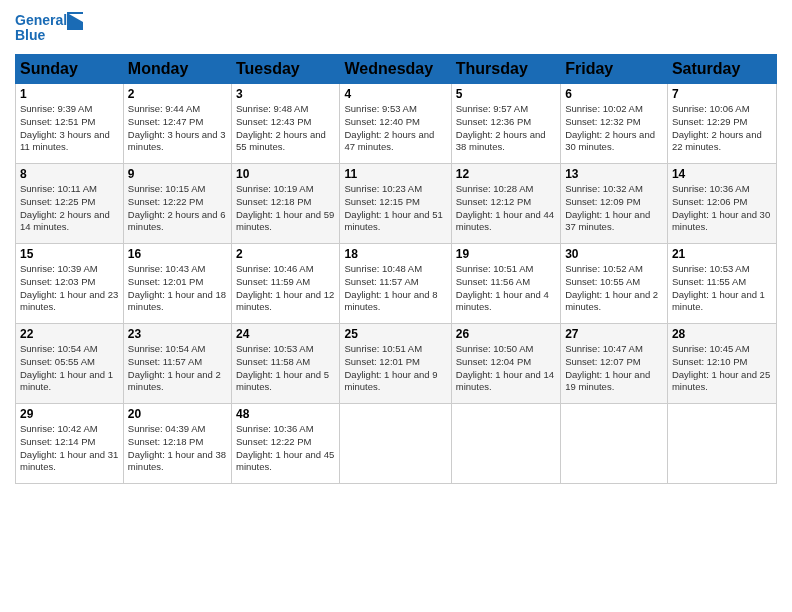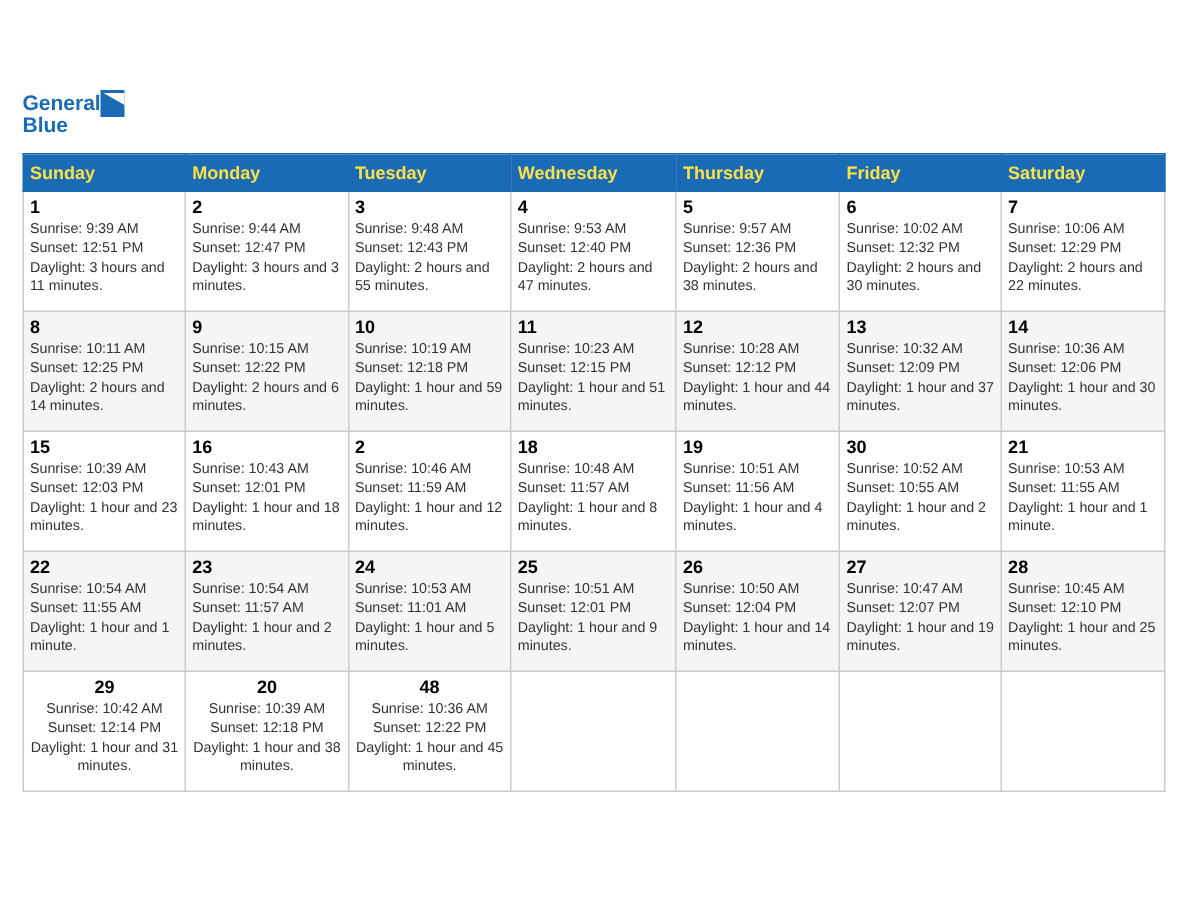--- a/index.html
+++ b/index.html
@@ -6,21 +6,20 @@
     body {
       font-family: Arial, sans-serif;
       background: #fff;
       width: 792px;
       height: 612px;
       overflow: hidden;
     }
     .container {
       width: 792px;
       padding: 10px 15px 5px 15px;
-      margin-top: 48px;
     }
     .header-row {
       display: flex;
       justify-content: space-between;
       align-items: flex-start;
       margin-bottom: 8px;
     }
     .logo {
       display: flex;
       align-items: center;
@@ -38,24 +37,24 @@
       font-size: 14px;
       color: #555;
     }
     .calendar {
       width: 100%;
       border-collapse: collapse;
       font-size: 10px;
     }
     .calendar thead th {
       background: #1a6bb5;
-      color: #fde047;
+      color: #000000;
       padding: 5px 4px;
       text-align: left;
-      font-size: 12px;
+      font-size: 16px;
       font-weight: bold;
       border: 1px solid #1a6bb5;
     }
     .calendar tbody td {
       border: 1px solid #ccc;
       vertical-align: top;
       padding: 3px 4px;
       width: 113px;
       height: 80px;
       background: #fff;
@@ -72,21 +71,20 @@
     .day-info {
       font-size: 9.5px;
       color: #333;
       line-height: 1.35;
     }
     .empty {
       background: #fff !important;
     }
     .last-row td {
       height: 65px;
-      text-align: center;
     }
   </style>
 </head>
 <body>
 
 <div class="container">
   <div class="header-row">
     <div class="logo">
         <svg width="70" height="36" viewBox="0 0 70 36">
           <text x="0" y="15" font-size="14" font-weight="bold" fill="#1a6bb5" font-family="Arial">General</text>
@@ -243,33 +241,33 @@
             <span class="day-num">21</span>
             <div class="day-info">Sunrise: 10:53 AM
 Sunset: 11:55 AM
 Daylight: 1 hour and 1 minute.</div>
           </td>
         </tr>
         <tr>
           <td>
             <span class="day-num">22</span>
             <div class="day-info">Sunrise: 10:54 AM
-Sunset: 11:55 AM
+Sunset: 05:55 AM
 Daylight: 1 hour and 1 minute.</div>
           </td>
           <td>
             <span class="day-num">23</span>
             <div class="day-info">Sunrise: 10:54 AM
 Sunset: 11:57 AM
 Daylight: 1 hour and 2 minutes.</div>
           </td>
           <td>
             <span class="day-num">24</span>
             <div class="day-info">Sunrise: 10:53 AM
-Sunset: 11:01 AM
+Sunset: 11:58 AM
 Daylight: 1 hour and 5 minutes.</div>
           </td>
           <td>
             <span class="day-num">25</span>
             <div class="day-info">Sunrise: 10:51 AM
 Sunset: 12:01 PM
 Daylight: 1 hour and 9 minutes.</div>
           </td>
           <td>
             <span class="day-num">26</span>
@@ -292,21 +290,21 @@
         </tr>
         <tr class="last-row">
           <td>
             <span class="day-num">29</span>
             <div class="day-info">Sunrise: 10:42 AM
 Sunset: 12:14 PM
 Daylight: 1 hour and 31 minutes.</div>
           </td>
           <td>
             <span class="day-num">20</span>
-            <div class="day-info">Sunrise: 10:39 AM
+            <div class="day-info">Sunrise: 04:39 AM
 Sunset: 12:18 PM
 Daylight: 1 hour and 38 minutes.</div>
           </td>
           <td>
             <span class="day-num">48</span>
             <div class="day-info">Sunrise: 10:36 AM
 Sunset: 12:22 PM
 Daylight: 1 hour and 45 minutes.</div>
           </td>
           <td class="empty"></td>

